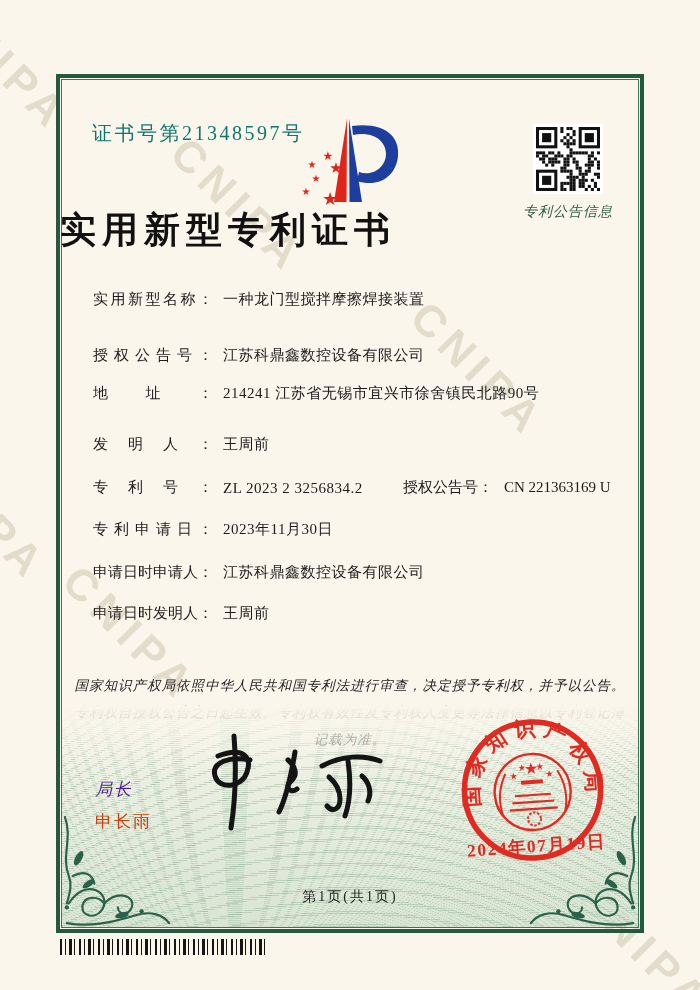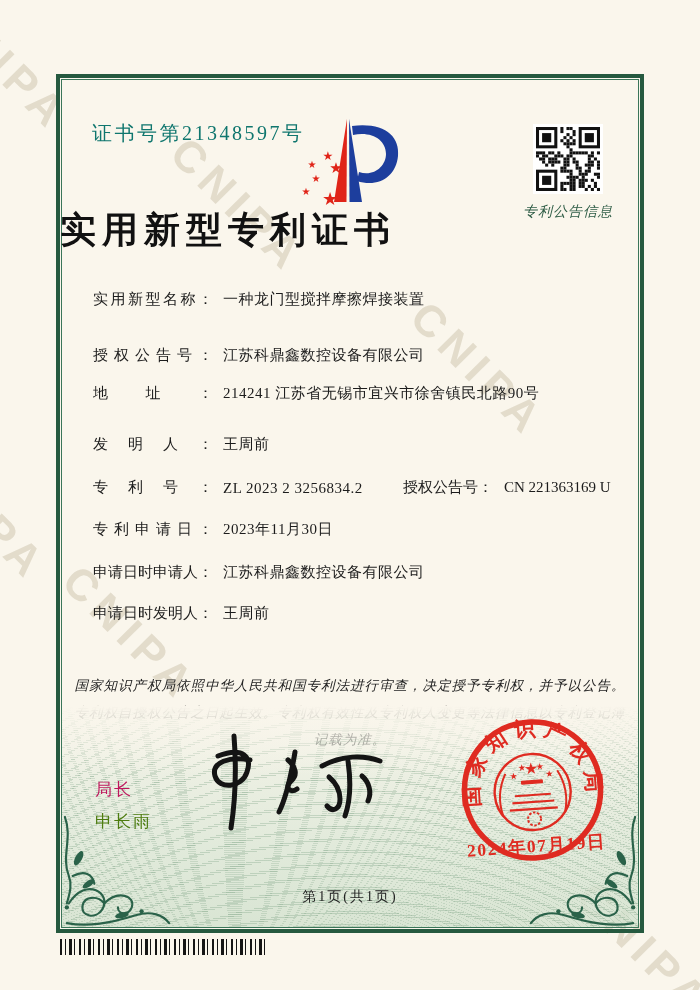--- a/index.html
+++ b/index.html
@@ -81,23 +81,23 @@
       repeating-radial-gradient(1500px 500px at 30% 118%,
         rgba(96,142,108,.20) 0 1px, rgba(0,0,0,0) 1px 6px),
       linear-gradient(180deg, rgba(222,233,219,.15) 0, rgba(217,230,213,.75) 140px, rgba(211,226,207,.85) 100%);
   }
   .guilloche::before {
     content:""; position:absolute; left:0; right:0; top:0; height:70px;
     background:linear-gradient(180deg,#faf6ec 0,rgba(250,246,236,0) 100%);
   }
   
   .sig-title { position:absolute; left:35px; top:700px;
-    font-family:"Liberation Sans",sans-serif; font-size:17px; letter-spacing:2px; color:#be185d; z-index:3;}
+    font-family:"Liberation Sans",sans-serif; font-size:17px; letter-spacing:2px; color:#4c1d95; z-index:3;font-style:italic;}
   .sig-name { position:absolute; left:35px; top:732px;
-    font-family:"Liberation Sans",sans-serif; font-size:17px; letter-spacing:2px; color:#4d7c0f; z-index:3;}
+    font-family:"Liberation Sans",sans-serif; font-size:17px; letter-spacing:2px; color:#c2410c; z-index:3;}
   .sig-hand { position:absolute; left:128px; top:652px; width:215px; height:110px; z-index:3; }
   
   .seal {
     position:absolute; left:394px; top:640px; width:158px; height:158px;
     transform:rotate(-4deg); z-index:3;
   }
   
   .pageinfo {
     position:absolute; left:0; right:0; top:810px; text-align:center;
     font-size:14px; letter-spacing:2px; color:#222; z-index:3;

